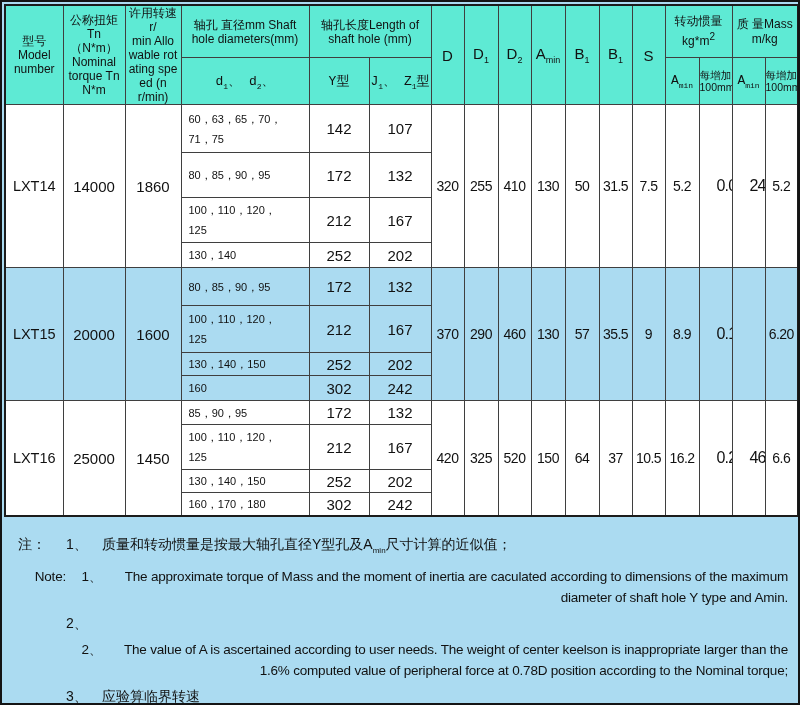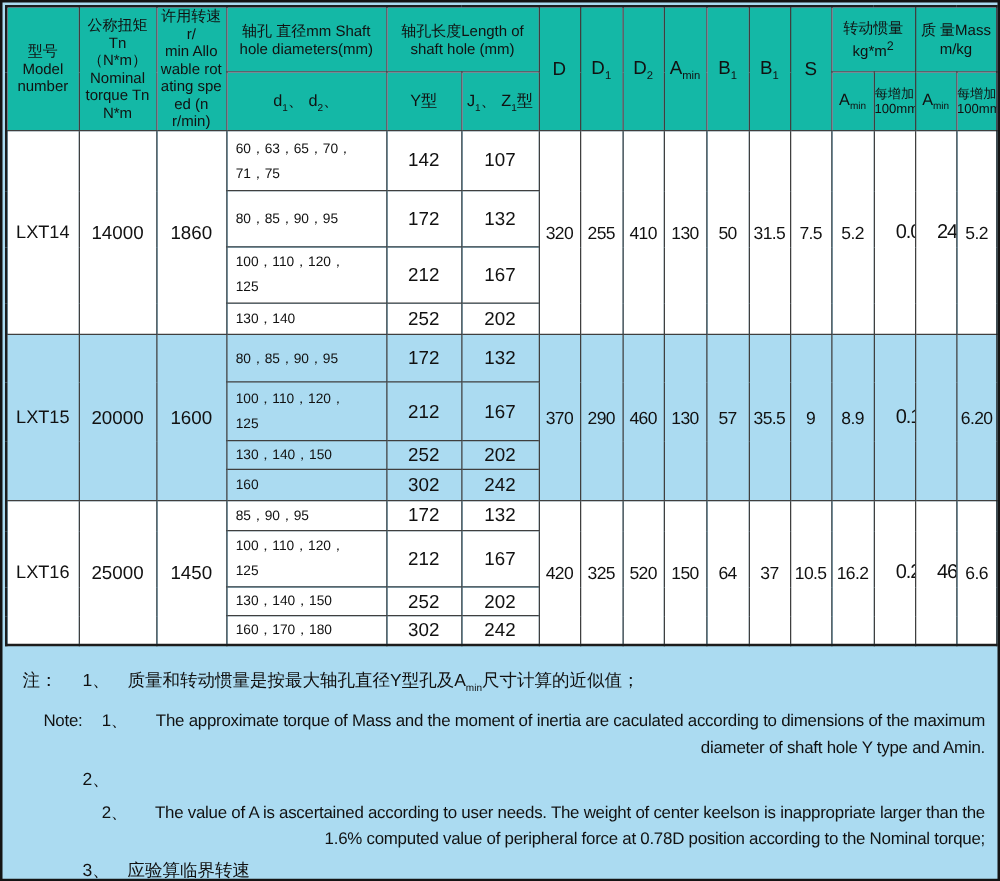--- a/index.html
+++ b/index.html
@@ -11,33 +11,33 @@
   .page { width:100%; height:100%; }
   table.spec {
     border-collapse:collapse; table-layout:fixed;
     width:793px; margin:2px 0 0 2px;
     border:2px solid #1c1c1c;
   }
   .spec th, .spec td {
     border:1px solid #3f3f3f; padding:0; text-align:center;
     vertical-align:middle; font-weight:normal; overflow:hidden;
   }
-  .spec th { background:#14b8a6; white-space:pre-line; }
+  .spec th { background:#5eead4; white-space:pre-line; }
   tr.sec0 td, tr.sec2 td { background:#ffffff; }
   tr.sec1 td { background:#abdbf1; }
   
   .hh1{height:42px}.hh2{height:37px}
   .h48{height:48px}.h47{height:47px}.h45{height:45px}.h38{height:38px}
   .h25{height:25px}.h24{height:24px}.h22{height:22px}
   
   .th-sm  { font-size:12px; line-height:14px; }
   .th-left{ text-align:left; padding-left:6px; }
   .th-dim { font-size:15px; }
   .th-dim sub { font-size:9px; }
-  .th-sub { font-size:13px; }
+  .th-sub { font-size:13px;font-family:Liberation Mono, monospace; }
   .th-sub sub { font-size:8px; }
   .th-per { font-size:10.5px; line-height:12px; }
   .th-cn  { font-size:12px; line-height:15px; }
   
   .spec td { font-size:15px; }
   td.dcell {
     text-align:left; padding:1px 2px 1px 7px;
     white-space:pre-line; line-height:20px; font-size:11px;
   }
   td.num { font-size:14px; letter-spacing:-0.5px; }

